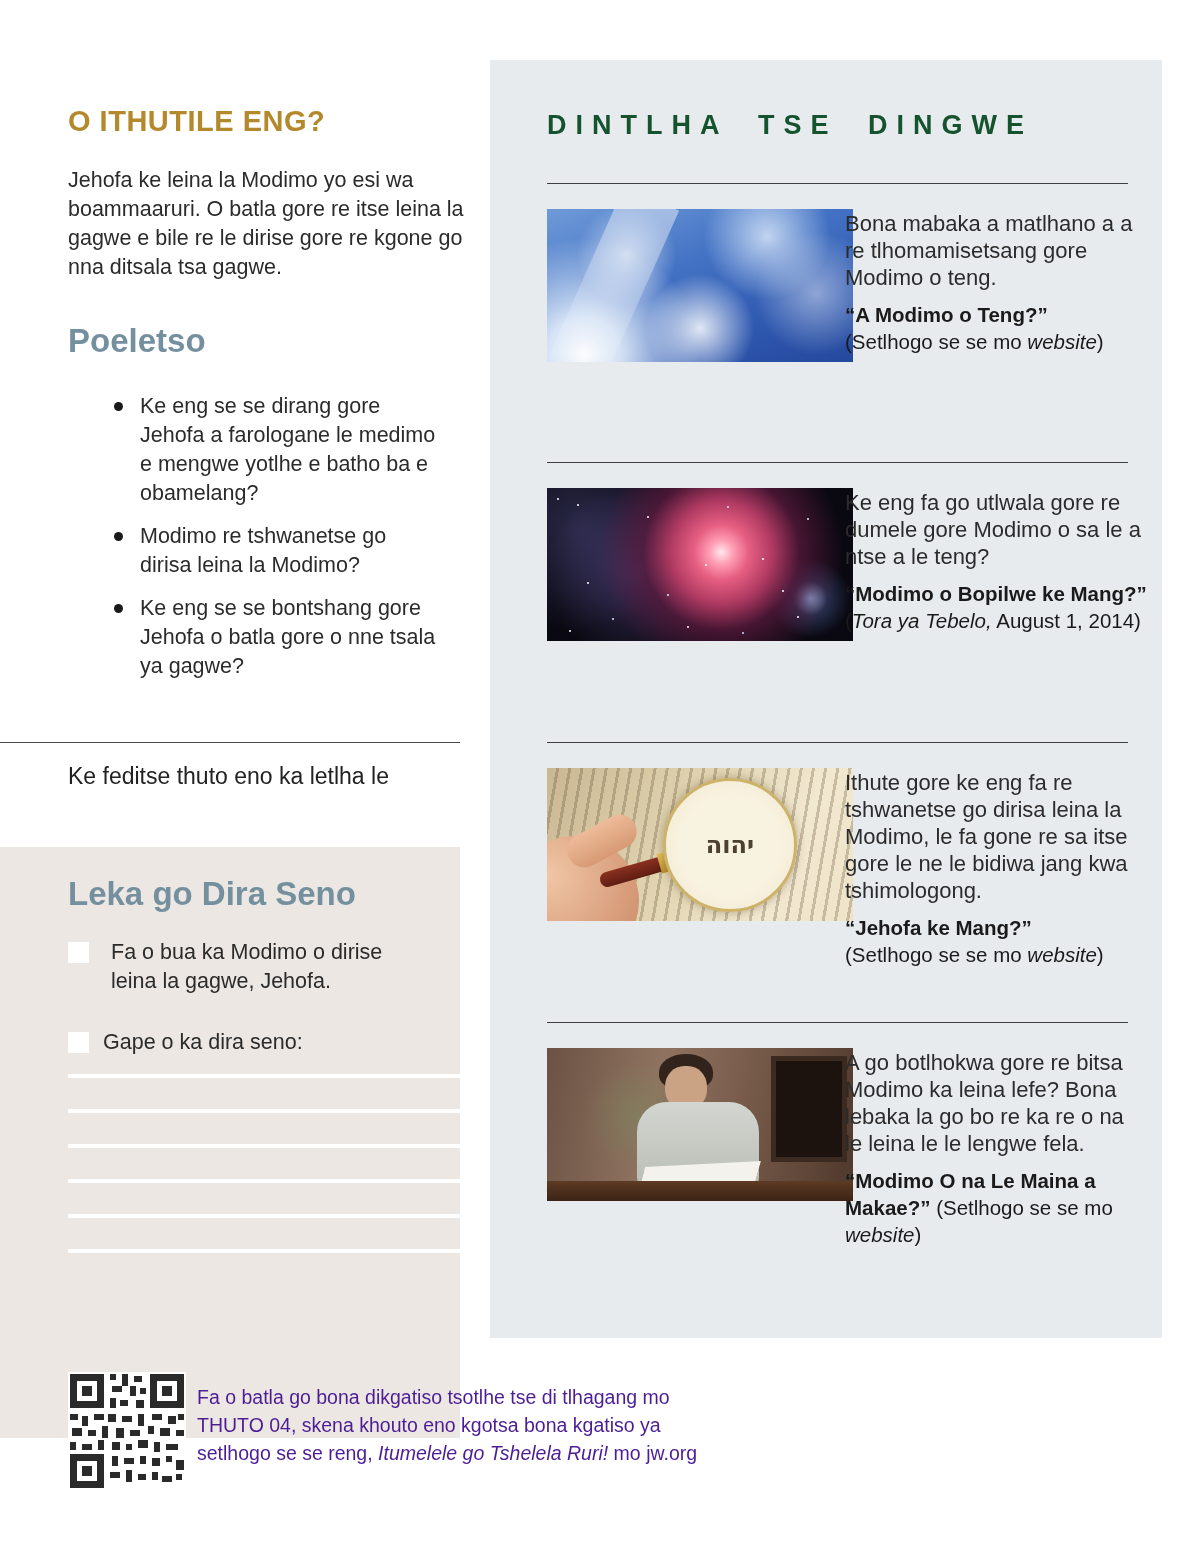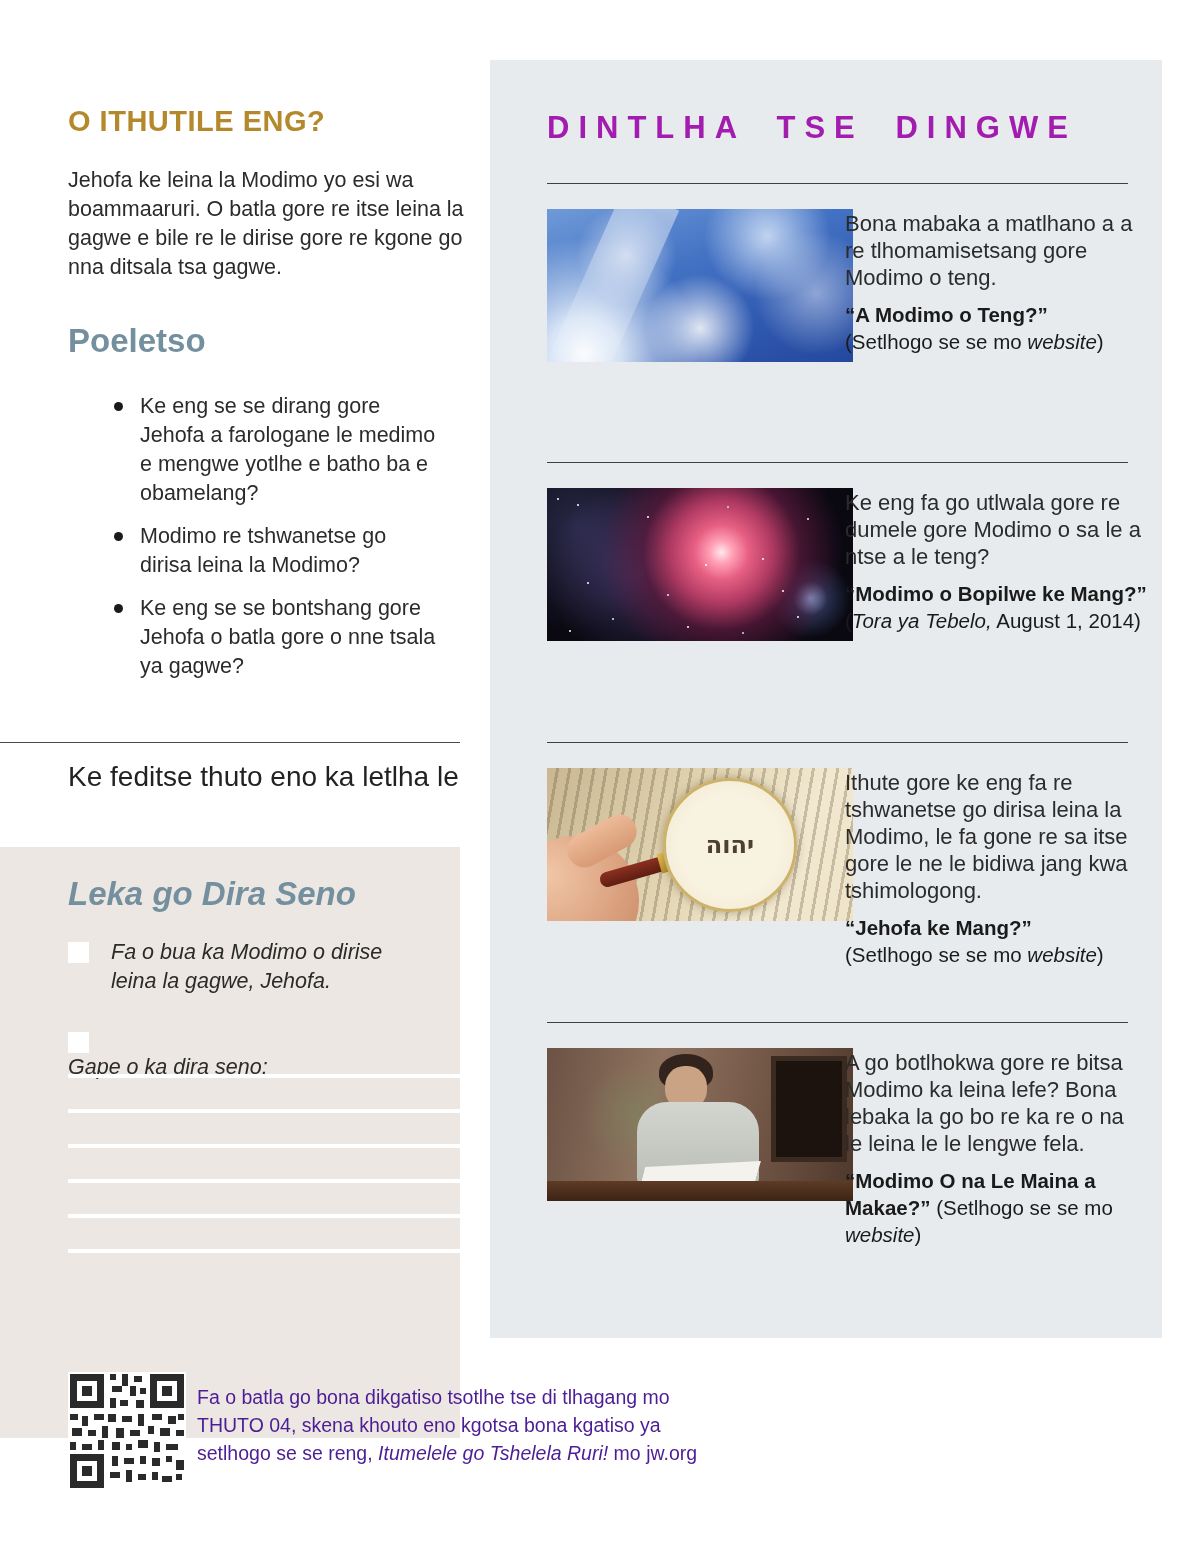--- a/index.html
+++ b/index.html
@@ -9,35 +9,35 @@
   
   .learn-heading{position:absolute;left:68px;top:105px;margin:0;font-size:29px;font-weight:bold;
         letter-spacing:.5px;color:#b3892b;}
   .intro{position:absolute;left:68px;top:166px;width:400px;margin:0;font-size:21.5px;line-height:29px;color:#2b2b2b;}
   .sub-heading{margin:0;font-size:33px;font-weight:bold;color:#74909f;}
   .review-heading{position:absolute;left:68px;top:322px;}
   .review-list{position:absolute;left:112px;top:392px;width:340px;margin:0;padding:0;list-style:none;}
   .review-list li{position:relative;padding-left:28px;margin:0 16px 14px 0;font-size:21.5px;line-height:29px;}
   .review-list li .dot{position:absolute;left:2px;top:10px;width:9px;height:9px;border-radius:50%;background:#1a1a1a;}
   .left-rule{position:absolute;left:0;top:742px;width:460px;height:0;border:0;border-top:1.5px solid #4a4a4a;margin:0;}
-  .completion{position:absolute;left:68px;top:762px;width:400px;margin:0;font-size:28px;line-height:29px;color:#222;}
-
-  .beige-panel{position:absolute;left:0;top:847px;width:460px;height:591px;background:#ece7e2;font-style:italic;}
+  .completion{position:absolute;left:68px;top:762px;width:400px;margin:0;font-size:23px;line-height:29px;color:#222;}
+
+  .beige-panel{position:absolute;left:0;top:847px;width:460px;height:591px;background:#ece7e2;}
   .try-heading{position:absolute;left:68px;top:28px;}
   .check-row{position:absolute;left:68px;display:flex;align-items:flex-start;width:370px;}
   .check-row.r1{top:91px;gap:8px;}
-  .check-row.r2{top:181px;flex-direction:column;}
+  .check-row.r2{top:181px;}
   .checkbox{flex:0 0 auto;width:21px;height:21px;background:#ffffff;margin:4px 14px 0 0;}
   .check-label{margin:0;width:310px;font-size:21.5px;line-height:29px;color:#2b2b2b;}
   .write-line{position:absolute;left:68px;width:392px;height:4px;background:#ffffff;}
 
   
   .right-panel{position:absolute;left:490px;top:60px;width:672px;height:1278px;background:#e8ebee;}
-  .more-heading{position:absolute;left:57px;top:50px;margin:0;font-size:31px;font-weight:bold;
-        letter-spacing:9px;word-spacing:14px;color:#a21caf;}
+  .more-heading{position:absolute;left:57px;top:50px;margin:0;font-size:27px;font-weight:bold;
+        letter-spacing:9px;word-spacing:14px;color:#14532d;}
   .rp-item{position:absolute;left:0;width:672px;}
   .rp-rule{position:absolute;left:57px;top:0;width:581px;height:0;border:0;border-top:1.5px solid #3f3f3f;margin:0;}
   .thumb{position:absolute;left:57px;top:26px;width:274px;height:153px;overflow:hidden;padding-left:32px;}
   .rp-text{position:absolute;left:355px;top:27px;width:302px;}
   .desc{margin:0;font-size:22px;line-height:27px;color:#2b2b2b;}
   .ref{margin:10px 0 0 0;font-size:20.5px;line-height:27px;color:#1a1a1a;}
   .ref .title{font-weight:bold;}
   .ref .src-block{display:block;font-weight:normal;}
   .ref em{font-style:italic;}
 

